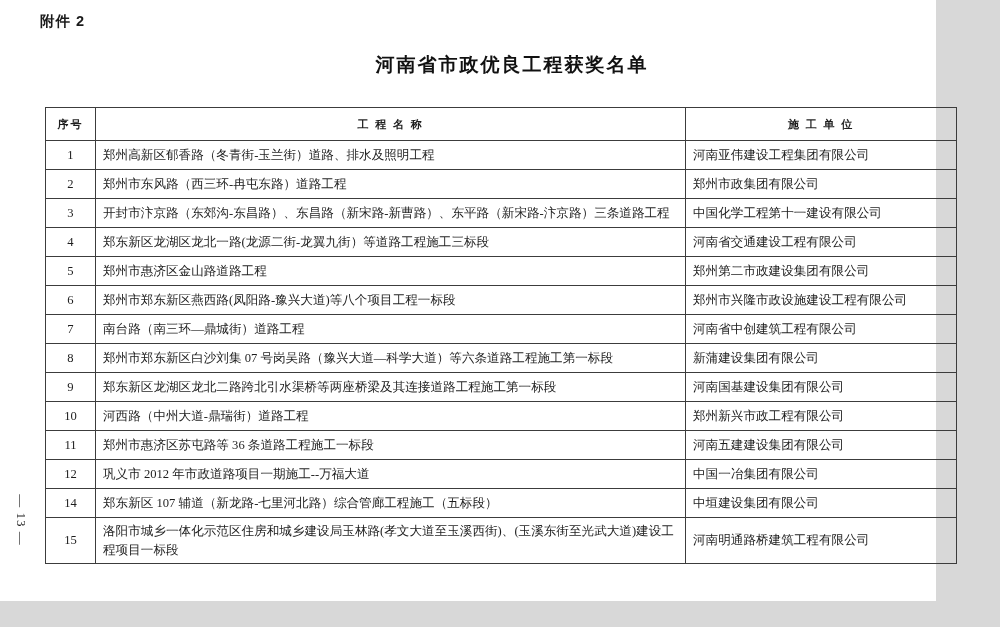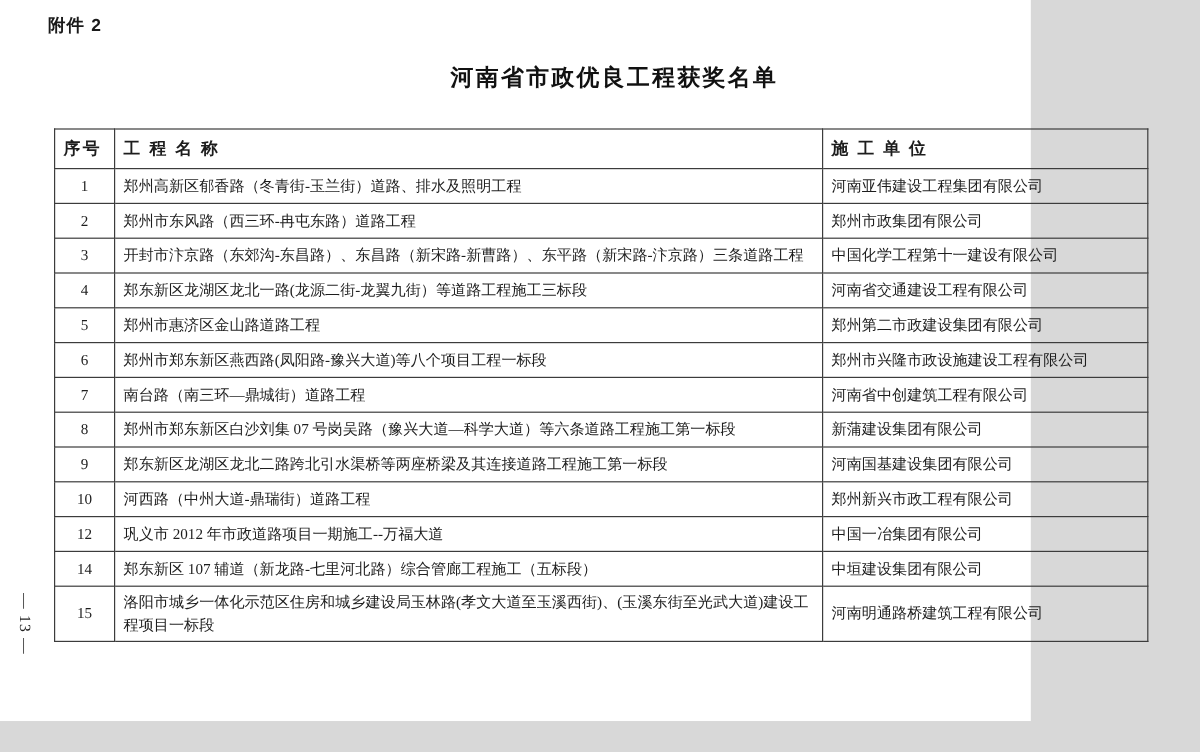--- a/index.html
+++ b/index.html
@@ -4,21 +4,21 @@
 <style>
   html,body{margin:0;padding:0;}
   body{
     width:1000px;height:627px;
     background:#d8d8d8;
     font-family:"Liberation Serif","DejaVu Serif",serif;
     position:relative;overflow:hidden;
   }
   .page{
     position:absolute;left:0;top:0;
-    width:859px;height:601px;
+    width:936px;height:601px;
     background:#ffffff;
     color:#1f1f1f;
   }
   .attachment-label{
     position:absolute;left:40px;top:12px;
     font-family:"Liberation Sans","DejaVu Sans",sans-serif;
     font-weight:700;font-size:14.5px;color:#1a1a1a;
     letter-spacing:1px;
   }
   .doc-title{
@@ -39,23 +39,23 @@
     padding:2px 7px;
     font-size:12.6px;
     line-height:19px;
     color:#1d1d1d;
     vertical-align:middle;
     overflow:hidden;
   }
   .award-table{border:1.5px solid #2c2c2c;}
   .award-table thead th{
     height:28px;
-    font-size:14px;
+    font-size:11px;
     font-weight:700;
-    text-align:left;
+    text-align:center;
     letter-spacing:2px;
   }
   .award-table tbody tr{height:29px;}
   .award-table tbody tr.tall-row{height:46px;}
   .col-index{width:50px;}
   .col-project{width:590px;}
   .col-contractor{width:271px;}
   .cell-index{text-align:center;padding:2px 2px;}
   .cell-project{text-align:left;margin-left:16px;}
   .cell-contractor{text-align:left;}
@@ -149,20 +149,25 @@
     <td class="cell-project">郑东新区龙湖区龙北二路跨北引水渠桥等两座桥梁及其连接道路工程施工第一标段</td>
     <td class="cell-contractor">河南国基建设集团有限公司</td>
   </tr>
 
   <tr>
     <td class="cell-index">10</td>
     <td class="cell-project">河西路（中州大道-鼎瑞街）道路工程</td>
     <td class="cell-contractor">郑州新兴市政工程有限公司</td>
   </tr>
 
+  <tr>
+    <td class="cell-index">11</td>
+    <td class="cell-project">郑州市惠济区苏屯路等 36 条道路工程施工一标段</td>
+    <td class="cell-contractor">河南五建建设集团有限公司</td>
+  </tr>
 
   <tr>
     <td class="cell-index">12</td>
     <td class="cell-project">巩义市 2012 年市政道路项目一期施工--万福大道</td>
     <td class="cell-contractor">中国一冶集团有限公司</td>
   </tr>
 
 
   <tr>
     <td class="cell-index">14</td>

